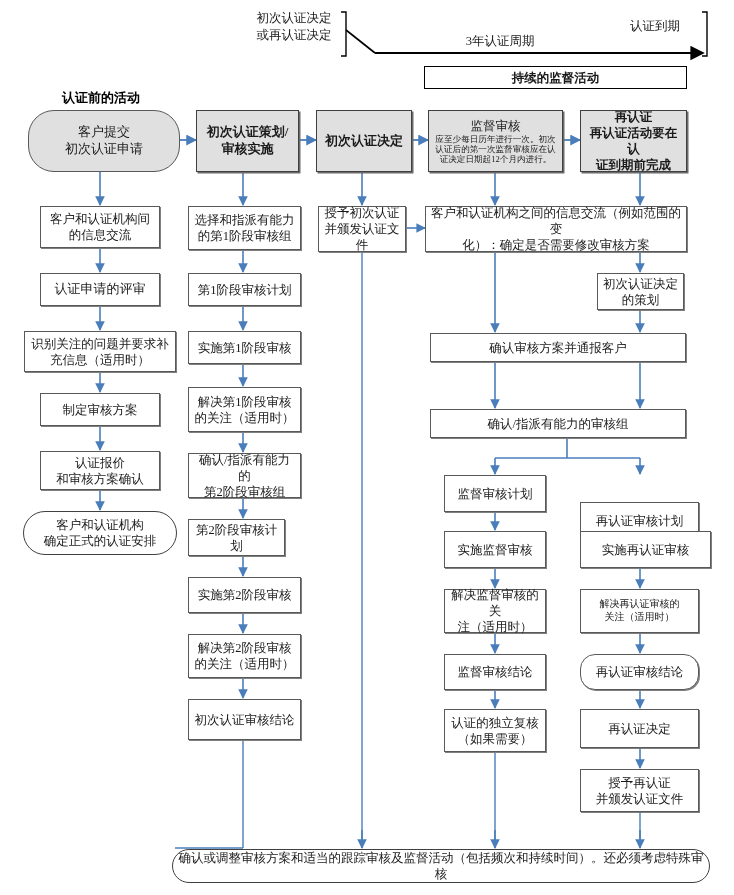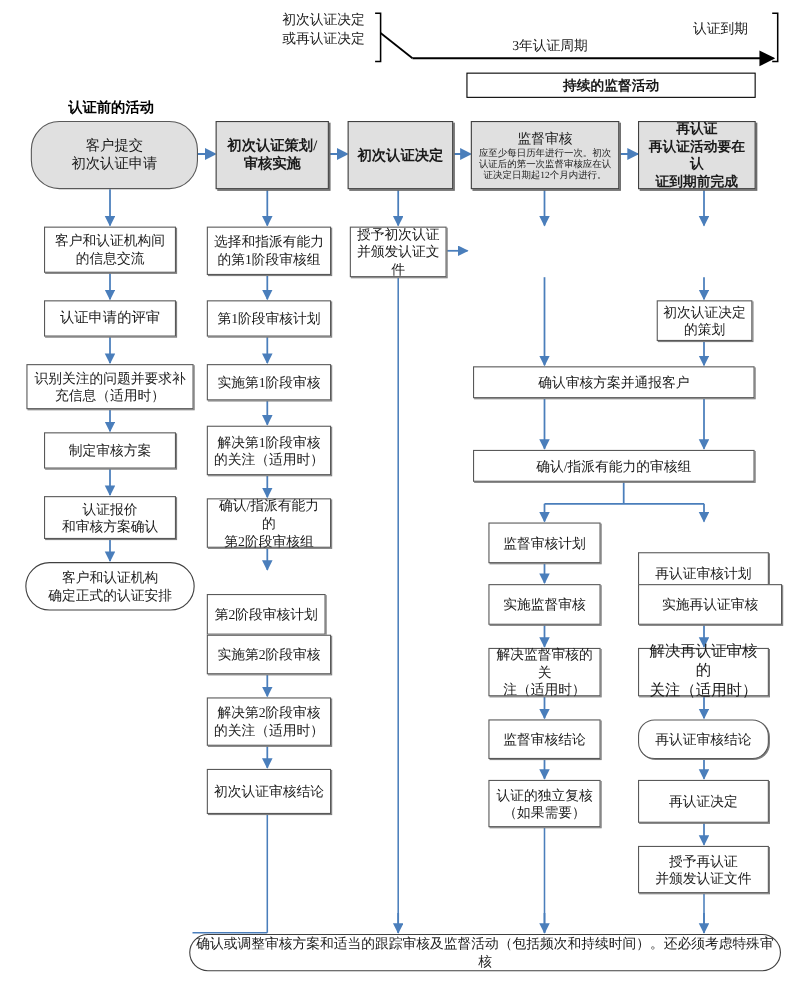--- a/index.html
+++ b/index.html
@@ -232,32 +232,34 @@
   <div class="node rect" style="left:188px; top:273px; width:113px; height:33px; font-size:12.5px;">第1阶段审核计划</div>
 
   <div class="node rect" style="left:188px; top:331px; width:113px; height:33px; font-size:12.5px;">实施第1阶段审核</div>
 
   <div class="node rect" style="left:188px; top:387px; width:113px; height:45px; font-size:12.5px;">解决第1阶段审核
 的关注（适用时）</div>
 
   <div class="node rect" style="left:188px; top:453px; width:113px; height:45px; font-size:12.5px;">确认/指派有能力的
 第2阶段审核组</div>
 
-  <div class="node rect" style="left:188px; top:519px; width:108px; height:37px; font-size:12.5px;margin-top:21px;">第2阶段审核计划</div>
+  <div class="node rect" style="left:188px; top:519px; width:97px; height:37px; font-size:12.5px;">第2阶段审核计划</div>
 
   <div class="node rect" style="left:188px; top:577px; width:113px; height:36px; font-size:12.5px;">实施第2阶段审核</div>
 
   <div class="node rect" style="left:188px; top:634px; width:113px; height:44px; font-size:12.5px;">解决第2阶段审核
 的关注（适用时）</div>
 
   <div class="node rect" style="left:188px; top:699px; width:113px; height:41px; font-size:12.5px;">初次认证审核结论</div>
 
   <div class="node rect" style="left:318px; top:206px; width:88px; height:46px; font-size:12.5px;">授予初次认证
 并颁发认证文件</div>
 
+  <div class="node rect" style="left:425px; top:206px; width:262px; height:46px; font-size:12.5px;">客户和认证机构之间的信息交流（例如范围的变
+化）：确定是否需要修改审核方案</div>
 
   <div class="node rect" style="left:597px; top:273px; width:87px; height:37px; font-size:12.5px;">初次认证决定
 的策划</div>
 
   <div class="node rect" style="left:430px; top:333px; width:256px; height:29px; font-size:12.5px;">确认审核方案并通报客户</div>
 
   <div class="node rect" style="left:430px; top:409px; width:256px; height:29px; font-size:12.5px;">确认/指派有能力的审核组</div>
 
   <div class="node rect" style="left:444px; top:475px; width:102px; height:37px; font-size:12.5px;">监督审核计划</div>
 
@@ -268,21 +270,21 @@
 
   <div class="node rect" style="left:444px; top:654px; width:102px; height:36px; font-size:12.5px;">监督审核结论</div>
 
   <div class="node rect" style="left:444px; top:709px; width:102px; height:43px; font-size:12.5px;">认证的独立复核
 （如果需要）</div>
 
   <div class="node rect" style="left:580px; top:502px; width:119px; height:37px; font-size:12.5px;">再认证审核计划</div>
 
   <div class="node rect" style="left:580px; top:531px; width:131px; height:37px; font-size:12.5px;">实施再认证审核</div>
 
-  <div class="node rect" style="left:580px; top:589px; width:119px; height:44px; font-size:14px;">解决再认证审核的
+  <div class="node rect" style="left:580px; top:589px; width:119px; height:44px; font-size:10px;">解决再认证审核的
 关注（适用时）</div>
 
   <div class="node rect" style="left:580px; top:654px; width:119px; height:36px; font-size:12.5px;border-radius:15px;">再认证审核结论</div>
 
   <div class="node rect" style="left:580px; top:709px; width:119px; height:39px; font-size:12.5px;">再认证决定</div>
 
   <div class="node rect" style="left:580px; top:769px; width:119px; height:43px; font-size:12.5px;">授予再认证
 并颁发认证文件</div>
 
   <div class="node stadium" style="left:172px; top:849px; width:538px; height:34px; font-size:12.5px;">确认或调整审核方案和适当的跟踪审核及监督活动（包括频次和持续时间）。还必须考虑特殊审核</div>

